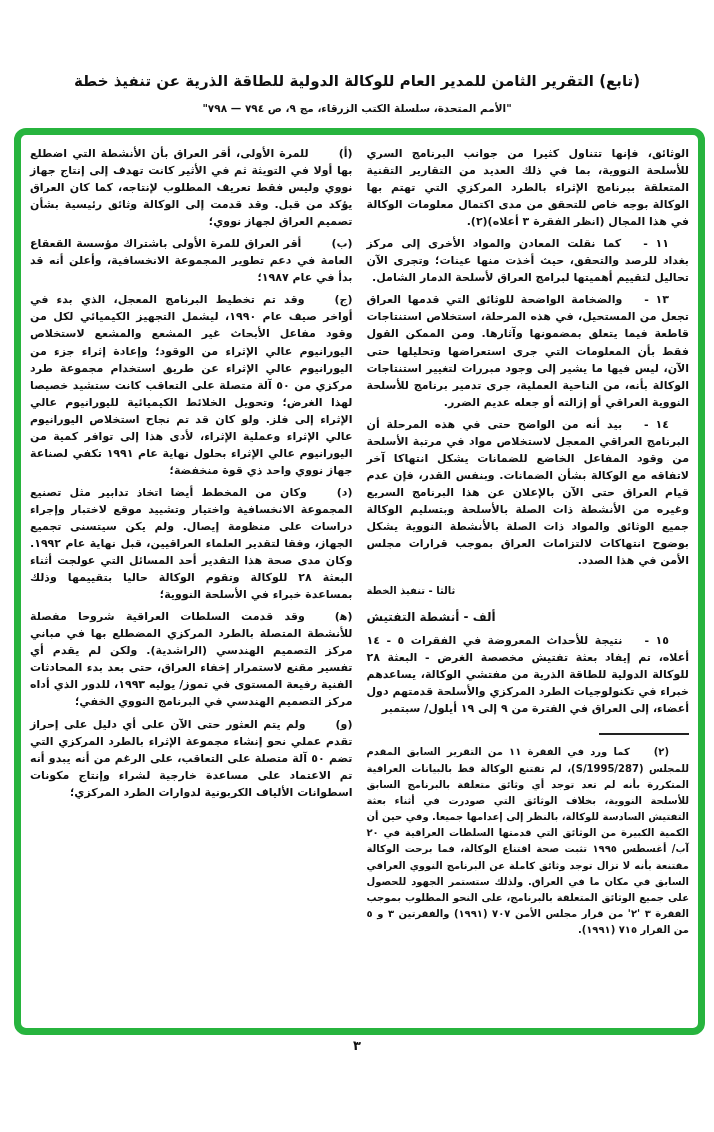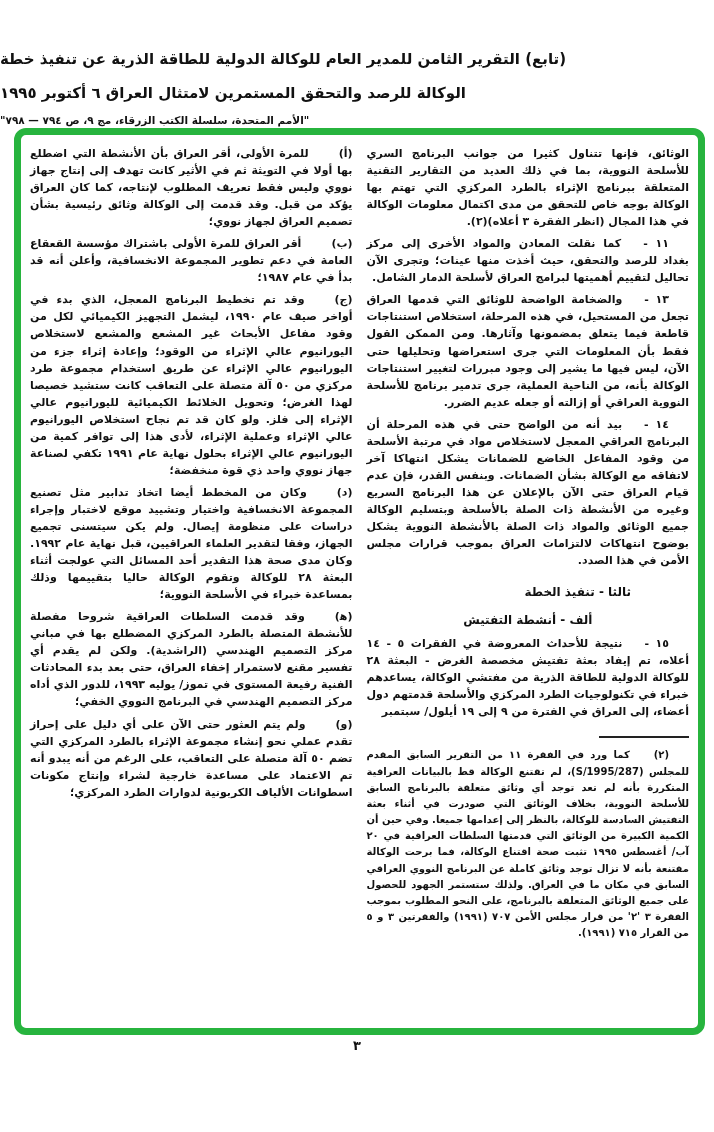--- a/index.html
+++ b/index.html
@@ -6,22 +6,22 @@
   body{
     width:714px;height:1132px;
     background:#ffffff;
     position:relative;
     overflow:hidden;
     font-family:"DejaVu Sans", sans-serif;
     color:#111;
   }
   .header{
     direction:rtl;
-    text-align:left;
-    padding-top:42px;
+    text-align:center;
+    padding-top:64px;
   }
   .title-line{
     font-size:15px;
     font-weight:bold;
     line-height:34px;
   }
   .source-line{
     font-size:10.5px;
     font-weight:bold;
     margin-top:4px;
@@ -48,29 +48,29 @@
     margin:0 0 5px 0;
     font-size:11px;
     font-weight:bold;
     line-height:1.55;
     text-align:justify;
   }
   .par-num{text-indent:20px;}
   .num-marker{margin-left:22px;white-space:nowrap;}
   .let-marker{margin-left:30px;white-space:nowrap;}
   .sec-heading{
-    font-size:12px;
+    font-size:10px;
     font-weight:bold;
-    text-align:right;
+    text-align:left;
     margin:16px 58px 14px 0;
   }
   .sub-heading{
     font-size:12px;
     font-weight:bold;
-    text-align:center;
+    text-align:left;
     margin:0 0 8px 0;
   }
   .footnote-sep{
     width:90px;
     height:0;
     border-top:2px solid #222;
     margin:16px 0 9px 0;
   }
   .footnote{
     font-size:10px;
@@ -87,21 +87,20 @@
     text-align:center;
     font-size:13px;
     font-weight:bold;
   }
 </style>
 </head>
 <body>
 
 <div class="header">
   <div class="title-line">(تابع) التقرير الثامن للمدير العام للوكالة الدولية للطاقة الذرية عن تنفيذ خطة</div>
-  <div class="title-line">الوكالة للرصد والتحقق المستمرين لامتثال العراق ٦ أكتوبر ١٩٩٥</div>
   <div class="source-line">"الأمم المتحدة، سلسلة الكتب الزرقاء، مج ٩، ص ٧٩٤ — ٧٩٨"</div>
 </div>
 
 <div class="frame">
   <div class="columns">
 
     <div class="col">
       <p class="par">الوثائق، فإنها تتناول كثيرا من جوانب البرنامج السري للأسلحة النووية، بما في ذلك العديد من التقارير التقنية المتعلقة ببرنامج الإثراء بالطرد المركزي التي تهتم بها الوكالة بوجه خاص للتحقق من مدى اكتمال معلومات الوكالة في هذا المجال (انظر الفقرة ٣ أعلاه)(٢).</p>
 
       <p class="par par-num"><span class="num-marker">١١ -</span><span>كما نقلت المعادن والمواد الأخرى إلى مركز بغداد للرصد والتحقق، حيث أخذت منها عينات؛ وتجرى الآن تحاليل لتقييم أهميتها لبرامج العراق لأسلحة الدمار الشامل.</span></p>

